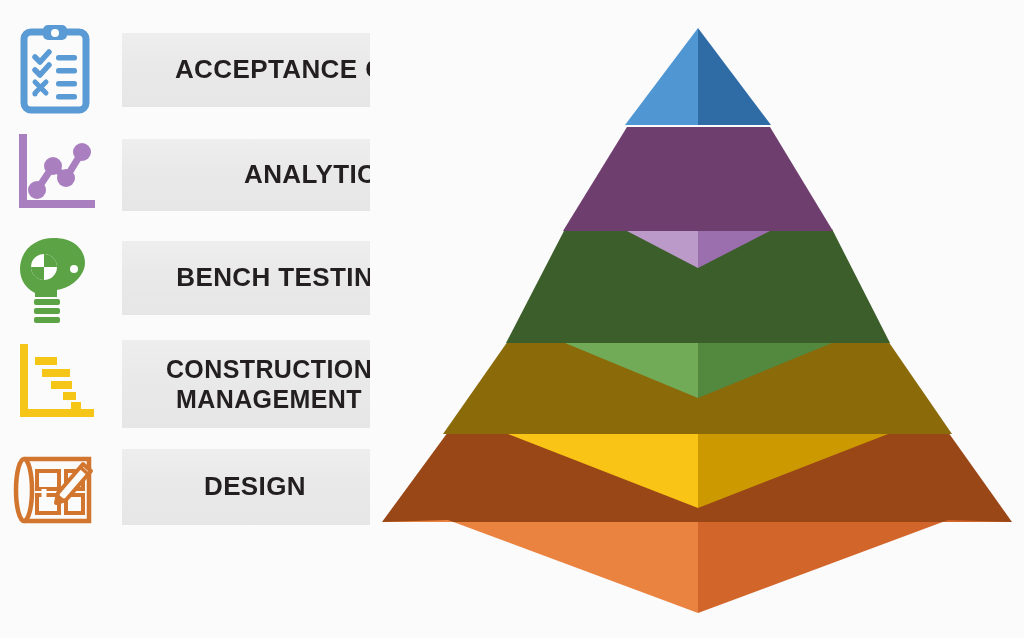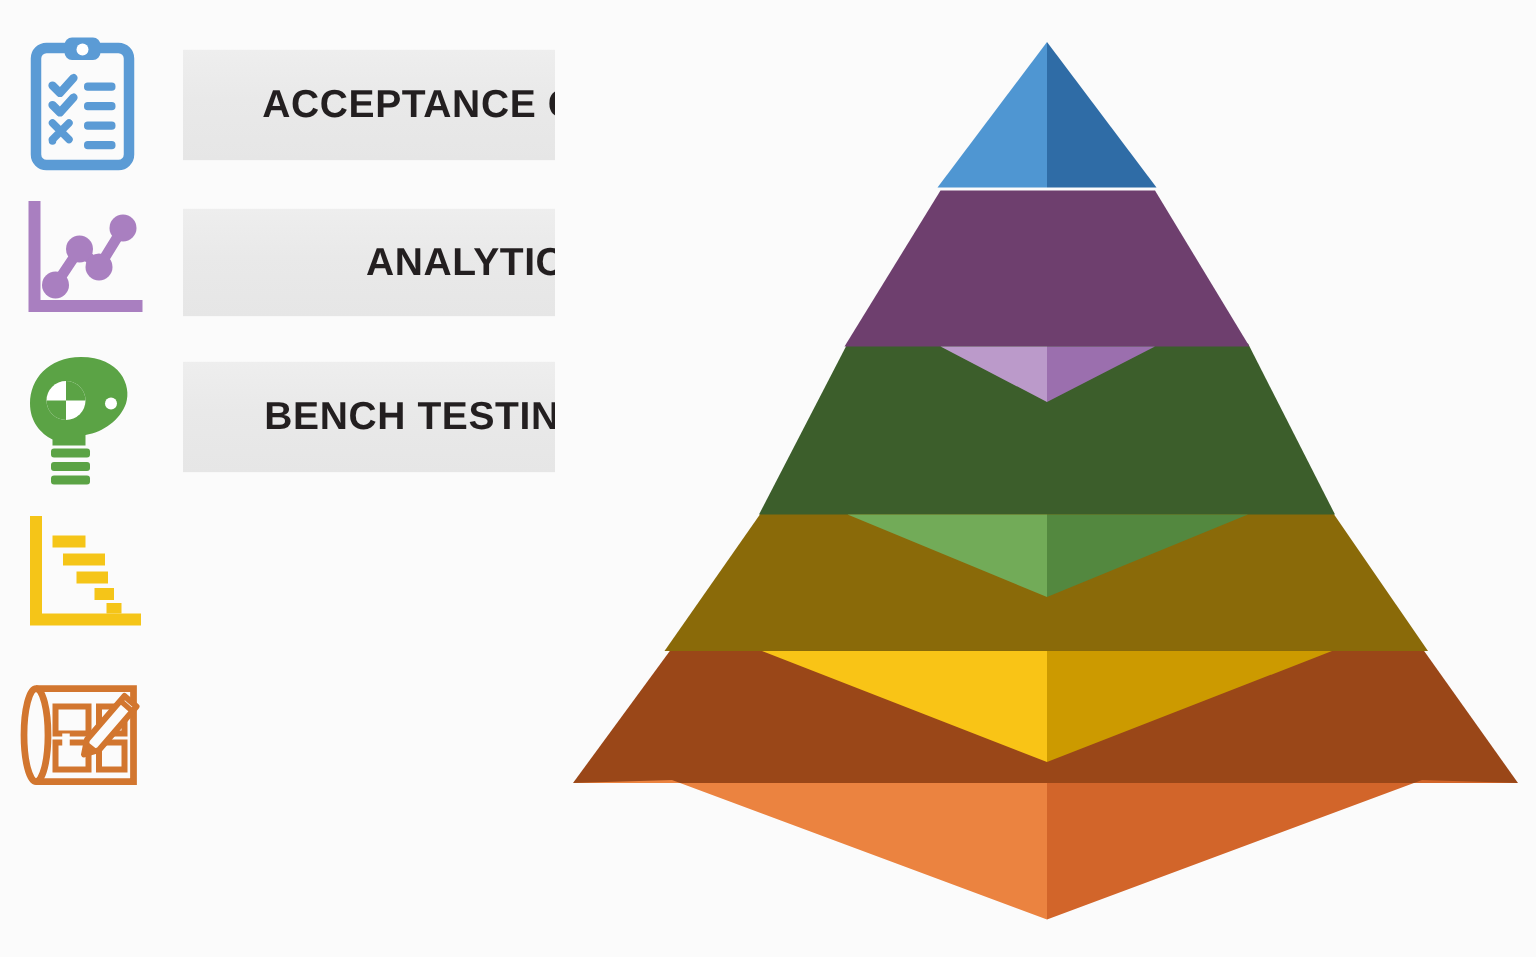--- a/index.html
+++ b/index.html
@@ -137,21 +137,28 @@
   </div>
 
   <div class="banner" style="left:122px; top:139px; width:440px; height:72px; clip-path: polygon(0 0, 100% 0, calc(100% - 34px) 100%, 0 100%);">
     <span class="banner-text">ANALYTICS</span>
   </div>
 
   <div class="banner" style="left:122px; top:241px; width:372px; height:74px; clip-path: polygon(0 0, 100% 0, calc(100% - 34px) 100%, 0 100%);">
     <span class="banner-text">BENCH TESTING</span>
   </div>
 
+  <div class="banner two-line" style="left:122px; top:340px; width:340px; height:88px; clip-path: polygon(0 0, 100% 0, calc(100% - 36px) 100%, 0 100%);">
+    <span class="banner-text">CONSTRUCTION
+MANAGEMENT</span>
+  </div>
 
+  <div class="banner" style="left:122px; top:449px; width:312px; height:76px; clip-path: polygon(0 0, 100% 0, calc(100% - 36px) 100%, 0 100%);">
+    <span class="banner-text">DESIGN</span>
+  </div>
 
   <div id="pyramid-final" style="position:absolute; left:0; top:0; width:1024px; height:638px;">
     <svg width="1024" height="638" viewBox="0 0 1024 638" style="display:block;">
 
       <rect x="370" y="0" width="654" height="638" fill="#fbfbfb"></rect>
 
       <g>
         <polygon points="382,522 448,486 948,486 1012,522 698,613 698,613" fill="#d2652a" opacity="0"></polygon>
 
         <polygon points="382,522 448,432 948,432 1012,522 698,522" fill="#9a4718"></polygon>

